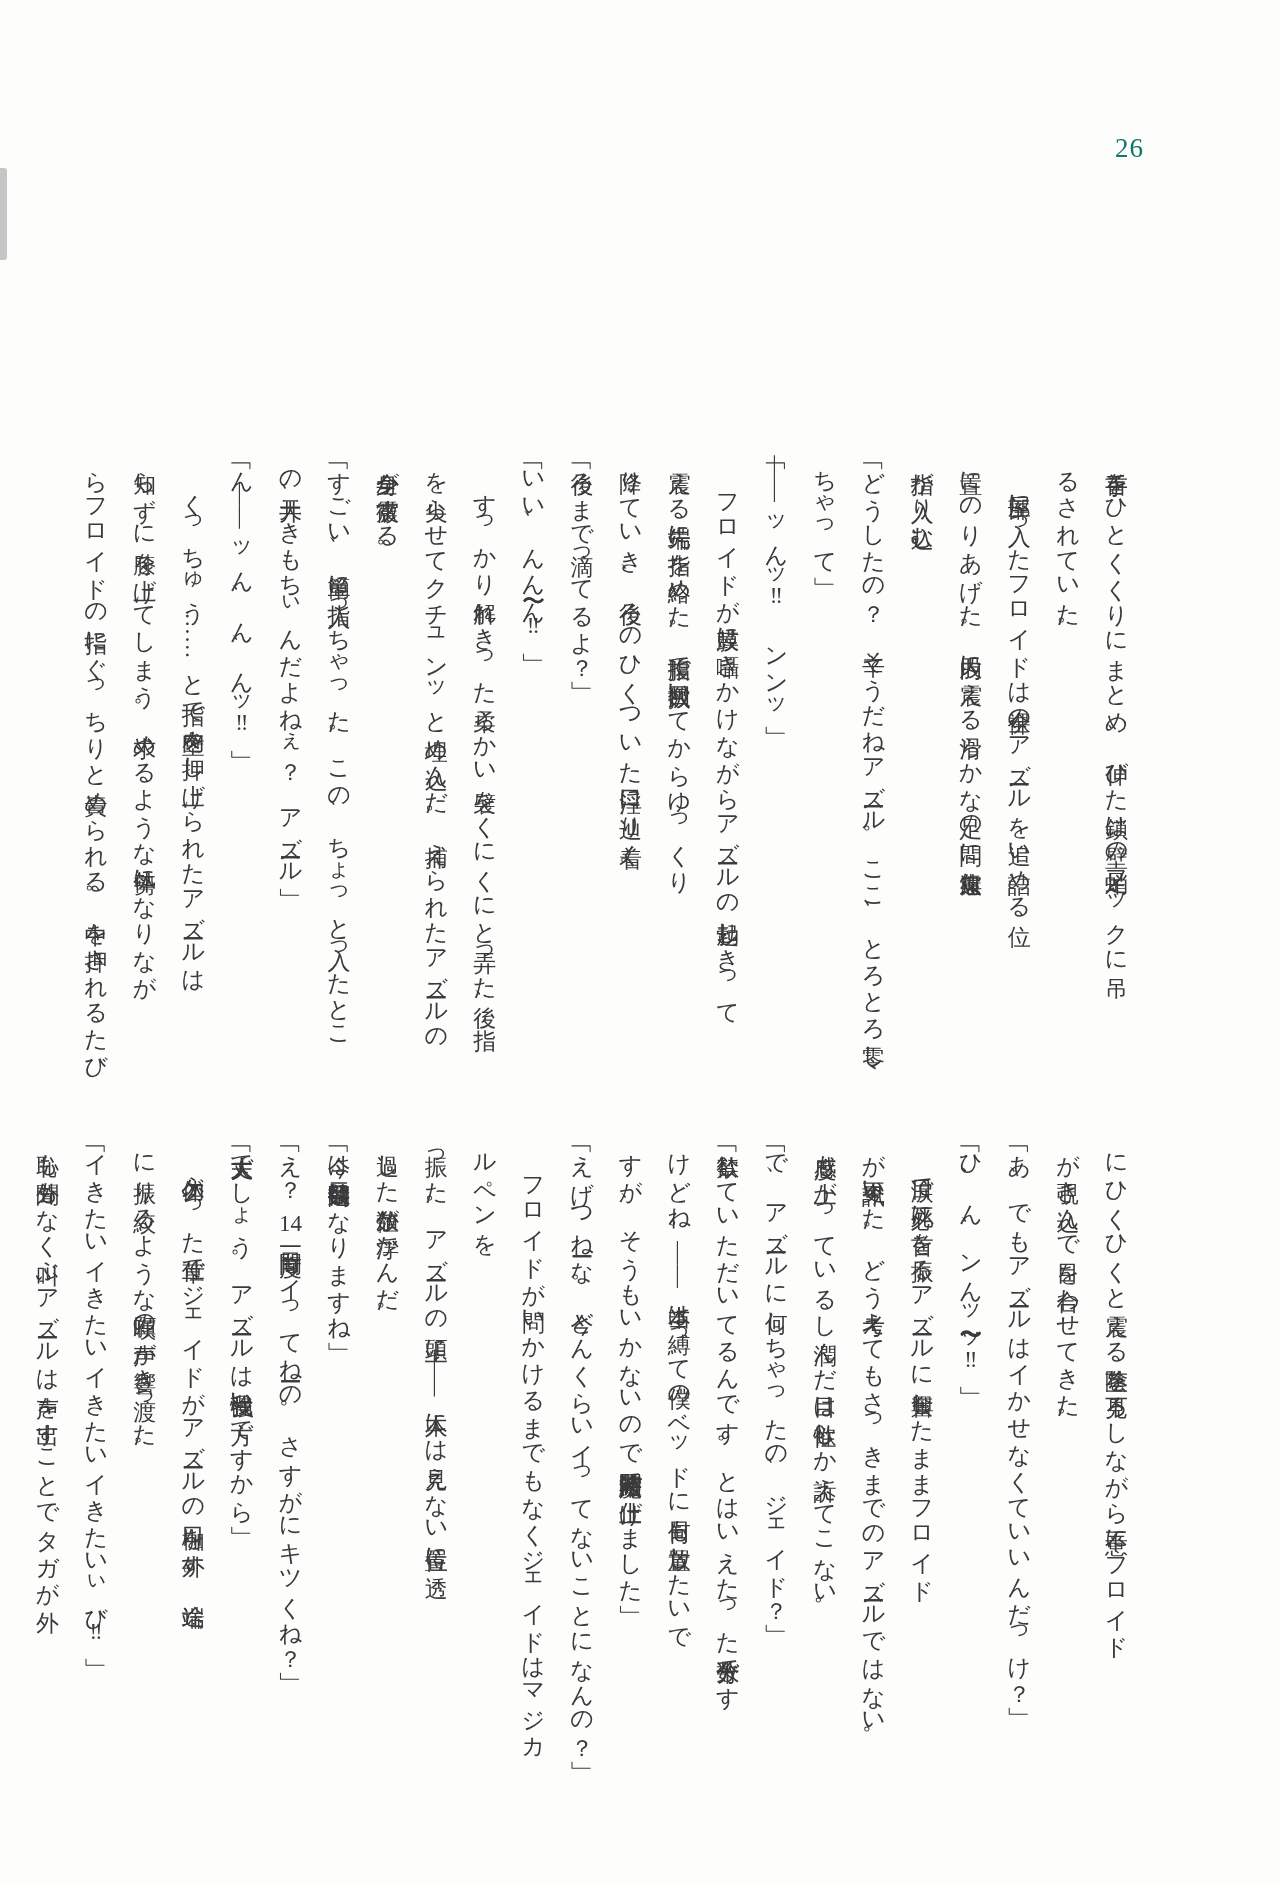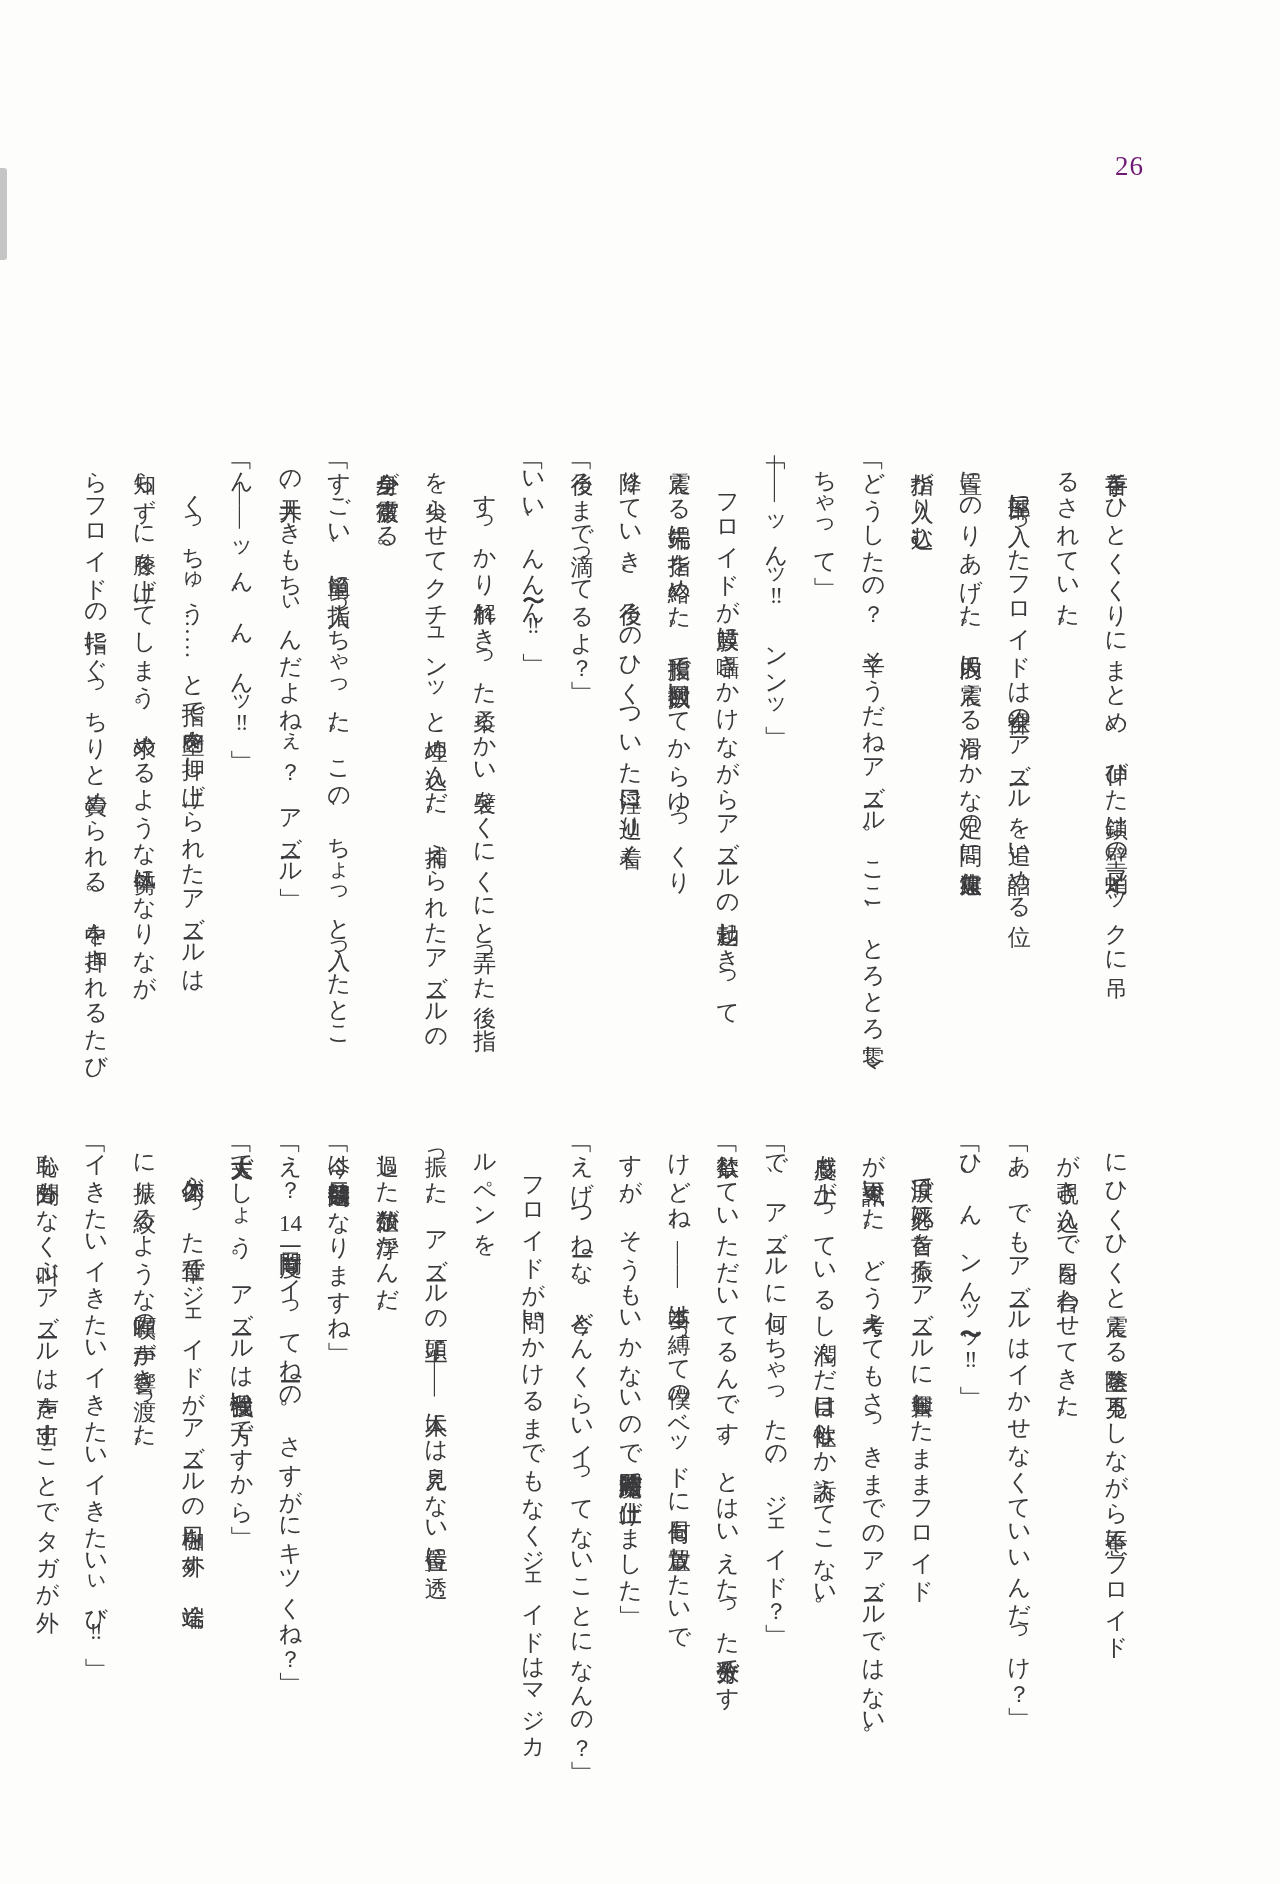--- a/index.html
+++ b/index.html
@@ -9,25 +9,25 @@
   body {
     width: 1280px;
     height: 1884px;
     position: relative;
     background: #fdfdfc;
     font-family: "Liberation Serif", "DejaVu Serif", serif;
     overflow: hidden;
   }
   .page-number {
     position: absolute;
-    top: 151px;
+    top: 133px;
     right: 136px;
     font-size: 27px;
     letter-spacing: 1px;
-    color: #701a75;
+    color: #0f766e;
   }
   .scan-artifact {
     position: absolute;
     left: 0;
     top: 168px;
     width: 7px;
     height: 92px;
     background: #a8a8a8;
     opacity: 0.65;
     border-radius: 0 3px 3px 0;

